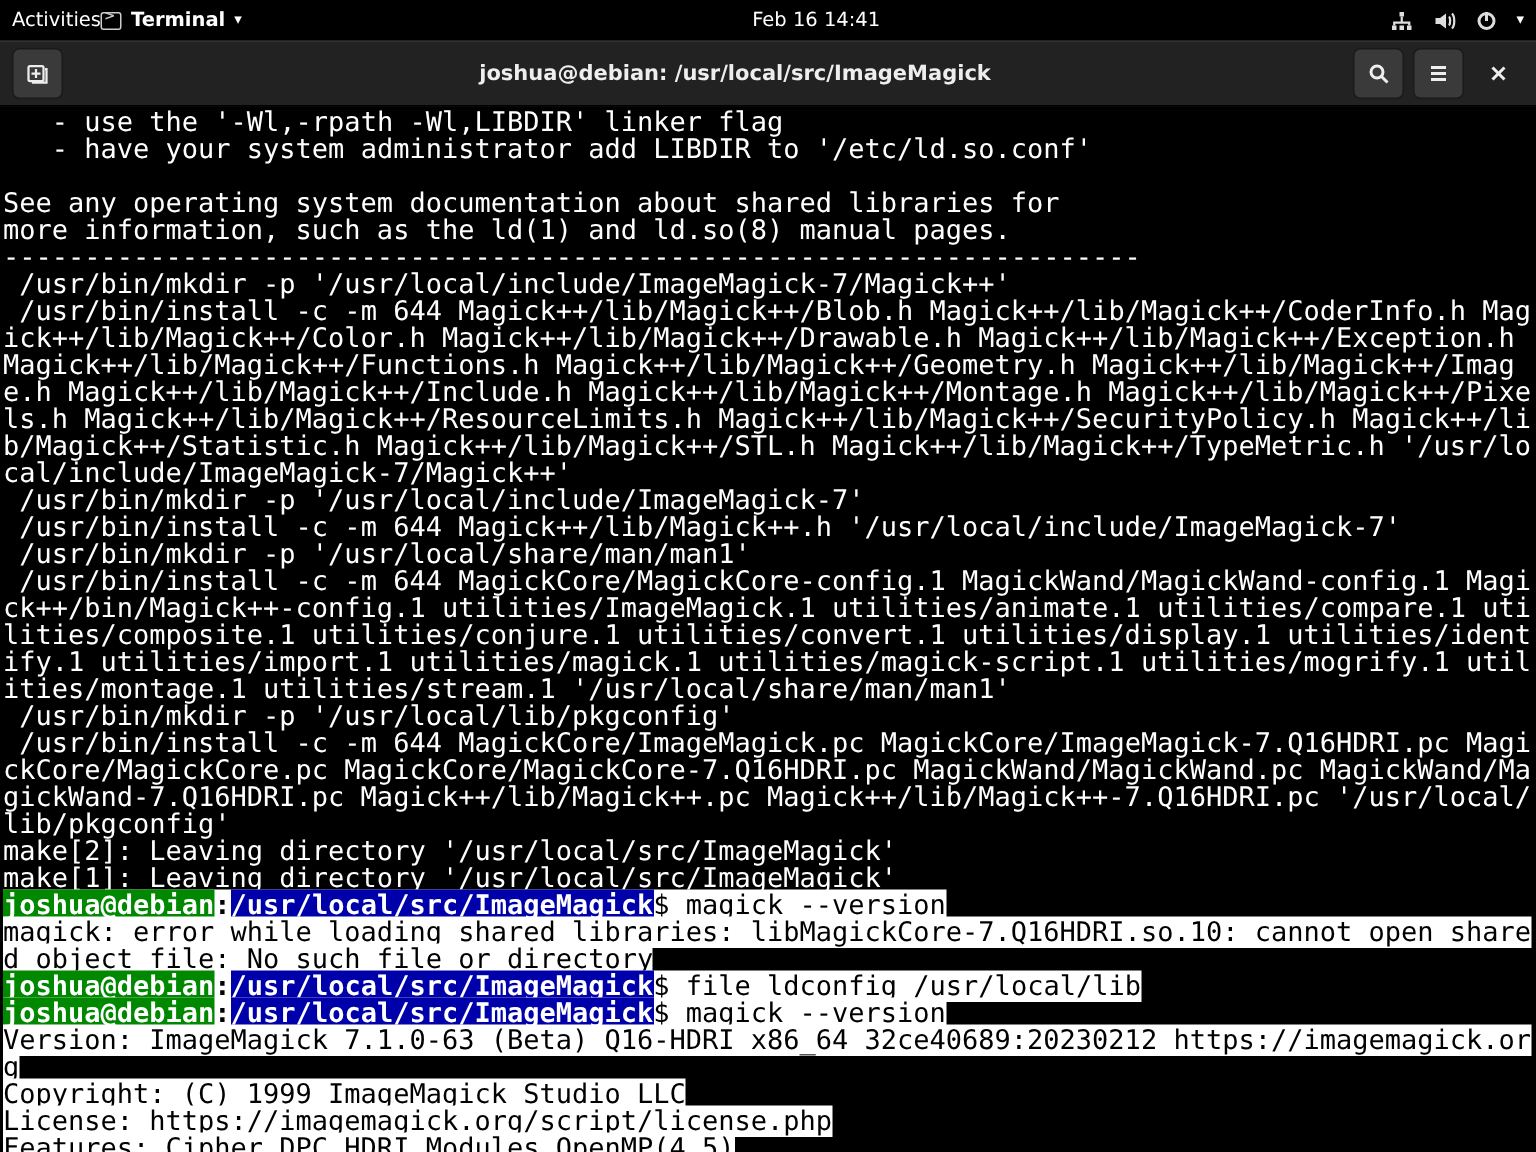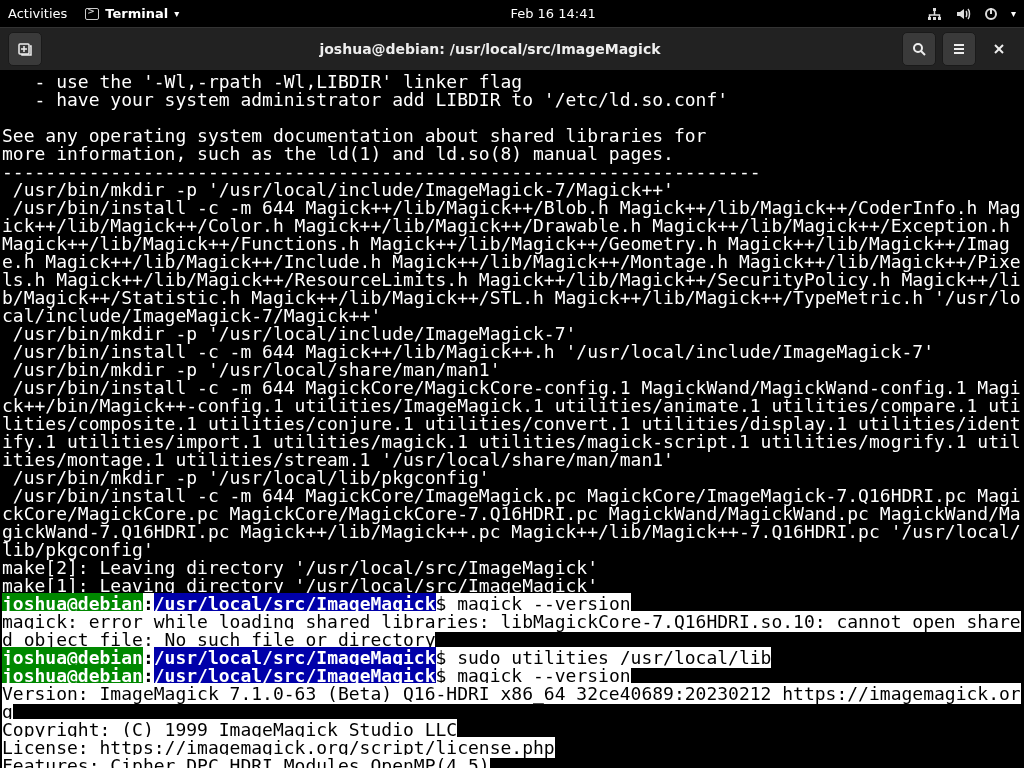--- a/index.html
+++ b/index.html
@@ -1,20 +1,20 @@
 <!DOCTYPE html>
 <html><head>
 <meta charset="utf-8">
 <style>
   * { margin: 0; padding: 0; box-sizing: border-box; }
   html, body { width: 1024px; height: 768px; overflow: hidden; font-family: "DejaVu Sans", sans-serif; background: #000; color: #fff; }
   
   
   .topbar { height: 27px; background: #000; display: flex; align-items: center; padding: 0 8px; font-size: 13px; }
-  .topbar .left { display: flex; align-items: flex-start; gap: 18px; }
+  .topbar .left { display: flex; align-items: flex-start; }
   .topbar .center { flex: 1; text-align: center; font-weight: normal; }
   .topbar .right { display: flex; align-items: center; gap: 12px; }
   .topbar .app { display: flex; align-items: center; gap: 6px; font-weight: bold; }
   .topbar .app .term-icon { width: 14px; height: 12px; border: 1.5px solid #ccc; border-radius: 2px; position: relative; }
   .topbar .app .term-icon::after { content: ">"; position: absolute; left: 1px; top: -3px; font-size: 9px; color: #ccc; }
   .topbar .caret { font-size: 10px; }
   .sysicon svg { width: 16px; height: 16px; display: block; }
   .sysicon { color: #ddd; }
   
   
@@ -116,21 +116,21 @@
  /usr/bin/mkdir -p '/usr/local/include/ImageMagick-7'
  /usr/bin/install -c -m 644 Magick++/lib/Magick++.h '/usr/local/include/ImageMagick-7'
  /usr/bin/mkdir -p '/usr/local/share/man/man1'
  /usr/bin/install -c -m 644 MagickCore/MagickCore-config.1 MagickWand/MagickWand-config.1 Magick++/bin/Magick++-config.1 utilities/ImageMagick.1 utilities/animate.1 utilities/compare.1 utilities/composite.1 utilities/conjure.1 utilities/convert.1 utilities/display.1 utilities/identify.1 utilities/import.1 utilities/magick.1 utilities/magick-script.1 utilities/mogrify.1 utilities/montage.1 utilities/stream.1 '/usr/local/share/man/man1'
  /usr/bin/mkdir -p '/usr/local/lib/pkgconfig'
  /usr/bin/install -c -m 644 MagickCore/ImageMagick.pc MagickCore/ImageMagick-7.Q16HDRI.pc MagickCore/MagickCore.pc MagickCore/MagickCore-7.Q16HDRI.pc MagickWand/MagickWand.pc MagickWand/MagickWand-7.Q16HDRI.pc Magick++/lib/Magick++.pc Magick++/lib/Magick++-7.Q16HDRI.pc '/usr/local/lib/pkgconfig'
 make[2]: Leaving directory '/usr/local/src/ImageMagick'
 make[1]: Leaving directory '/usr/local/src/ImageMagick'</span>
 <span class="term-white"><span class="prompt-user-w">joshua@debian</span><span style="font-weight:bold">:</span><span class="prompt-path-w">/usr/local/src/ImageMagick</span><span>$</span><span> magick --version</span>
 <span>magick: error while loading shared libraries: libMagickCore-7.Q16HDRI.so.10: cannot open shared object file: No such file or directory</span>
-<span class="prompt-user-w">joshua@debian</span><span style="font-weight:bold">:</span><span class="prompt-path-w">/usr/local/src/ImageMagick</span><span>$</span><span> sudo utilities /usr/local/lib</span>
+<span class="prompt-user-w">joshua@debian</span><span style="font-weight:bold">:</span><span class="prompt-path-w">/usr/local/src/ImageMagick</span><span>$</span><span> file ldconfig /usr/local/lib</span>
 <span class="prompt-user-w">joshua@debian</span><span style="font-weight:bold">:</span><span class="prompt-path-w">/usr/local/src/ImageMagick</span><span>$</span><span> magick --version</span>
 <span>Version: ImageMagick 7.1.0-63 (Beta) Q16-HDRI x86_64 32ce40689:20230212 https://imagemagick.org
 Copyright: (C) 1999 ImageMagick Studio LLC
 License: https://imagemagick.org/script/license.php
 Features: Cipher DPC HDRI Modules OpenMP(4.5)
 Delegates (built-in): freetype jbig jng jpeg lcms ltdl lzma png tiff xml zlib
 Compiler: gcc (10.2)</span></span>
 <span class="blackline"><span class="prompt-user-g">joshua@debian</span>:<span class="prompt-path-g">/usr/local/src/ImageMagick</span><span>$</span> <span class="cursor"></span></span></div>
 
 </body></html>

